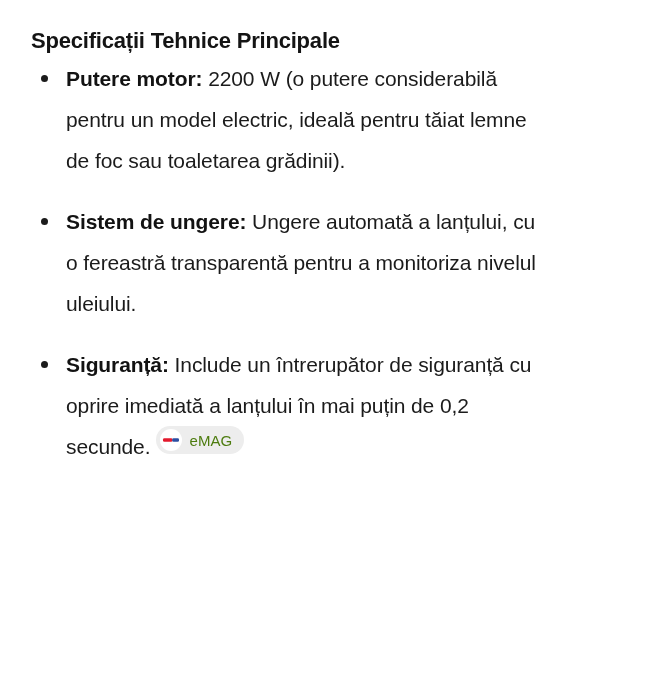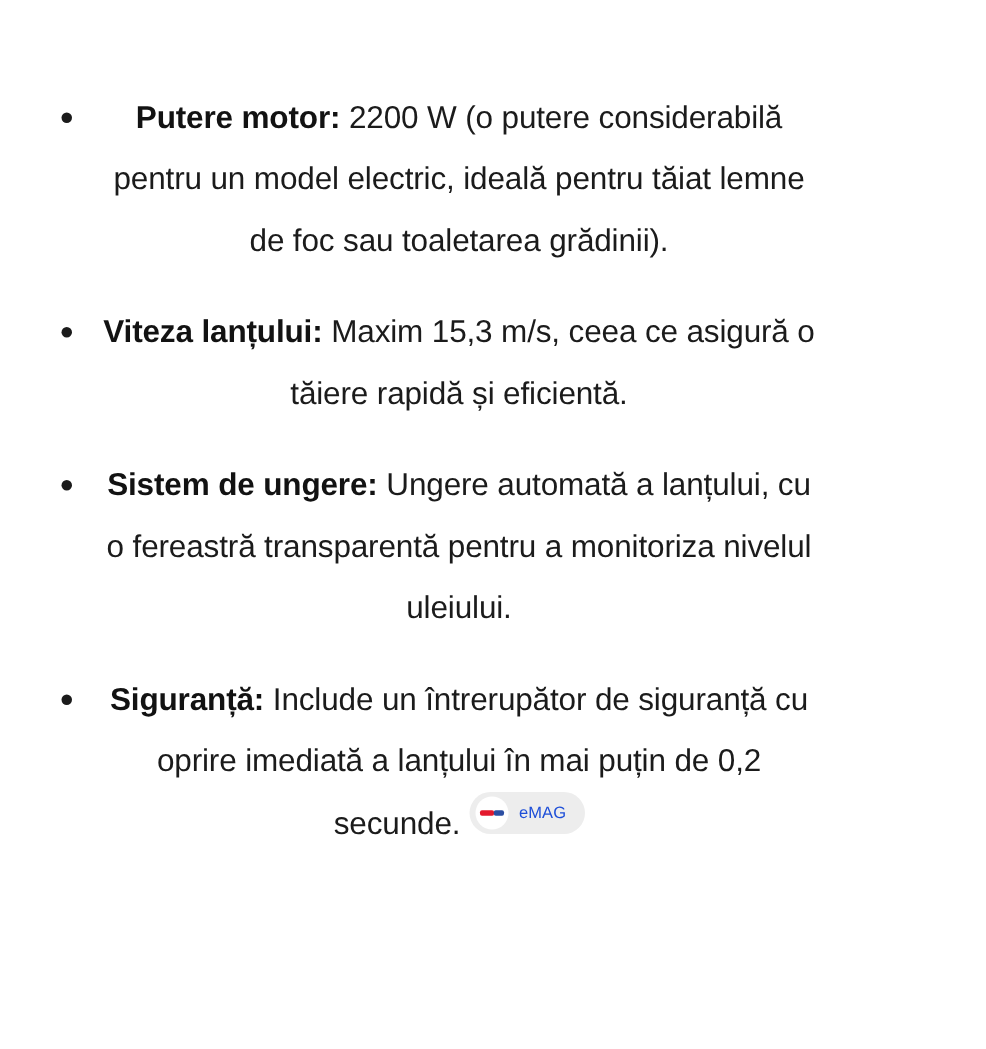--- a/index.html
+++ b/index.html
@@ -37,21 +37,20 @@
   }
 
   .spec-list {
     position: absolute;
     left: 0;
     top: 58px;
     width: 576px;
     margin: 0;
     padding: 0;
     list-style: none;
-    text-align: center;
   }
 
   .spec-item {
     position: relative;
     padding-left: 66px;
     padding-right: 30px;
     margin-bottom: 20px;
     font-size: 21px;
     line-height: 41px;
     font-weight: 400;
@@ -106,43 +105,40 @@
     justify-content: center;
     flex: 0 0 auto;
     overflow: hidden;
   }
 
   .cite-logo svg {
     display: block;
   }
 
   .cite-name {
-    font-size: 11px;
+    font-size: 15px;
     font-weight: 400;
-    color: #1d4ed8;
+    color: #4d7c0f;
     letter-spacing: 0.1px;
   }
 </style>
 </head>
 <body>
 
 <div class="page">
 
+  <h2 class="section-title">Specificații Tehnice Principale</h2>
 
   <ul class="spec-list">
 
     <li class="spec-item">
       <span class="bullet-dot"></span>
       <span class="spec-label">Putere motor:</span><span class="spec-text"> 2200 W (o putere considerabilă pentru un model electric, ideală pentru tăiat lemne de foc sau toaletarea grădinii).</span>
     </li>
 
-    <li class="spec-item">
-      <span class="bullet-dot"></span>
-      <span class="spec-label">Viteza lanțului:</span><span class="spec-text"> Maxim 15,3 m/s, ceea ce asigură o tăiere rapidă și eficientă.</span>
-    </li>
 
 
     <li class="spec-item">
       <span class="bullet-dot"></span>
       <span class="spec-label">Sistem de ungere:</span><span class="spec-text"> Ungere automată a lanțului, cu o fereastră transparentă pentru a monitoriza nivelul uleiului.</span>
     </li>
 
     <li class="spec-item">
       <span class="bullet-dot"></span>
       <span class="spec-label">Siguranță:</span><span class="spec-text"> Include un întrerupător de siguranță cu oprire imediată a lanțului în mai puțin de 0,2 secunde.</span><span class="cite-chip">

